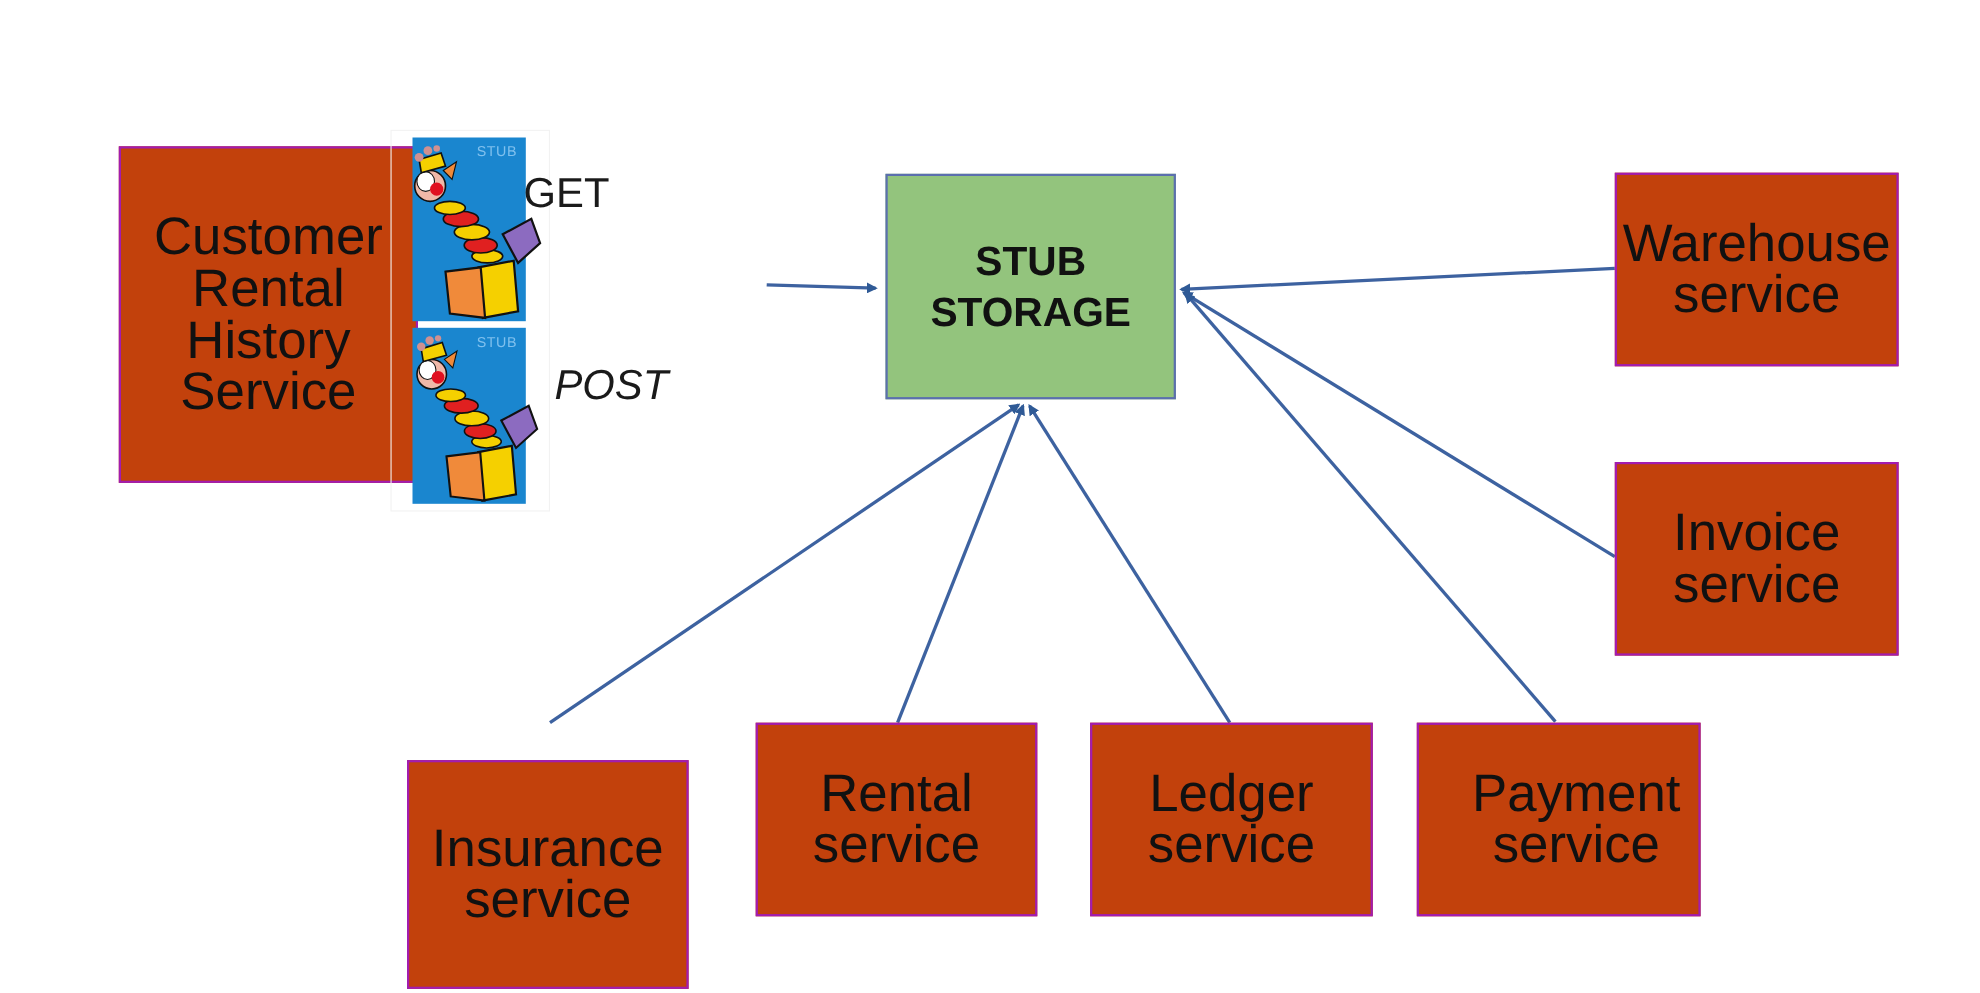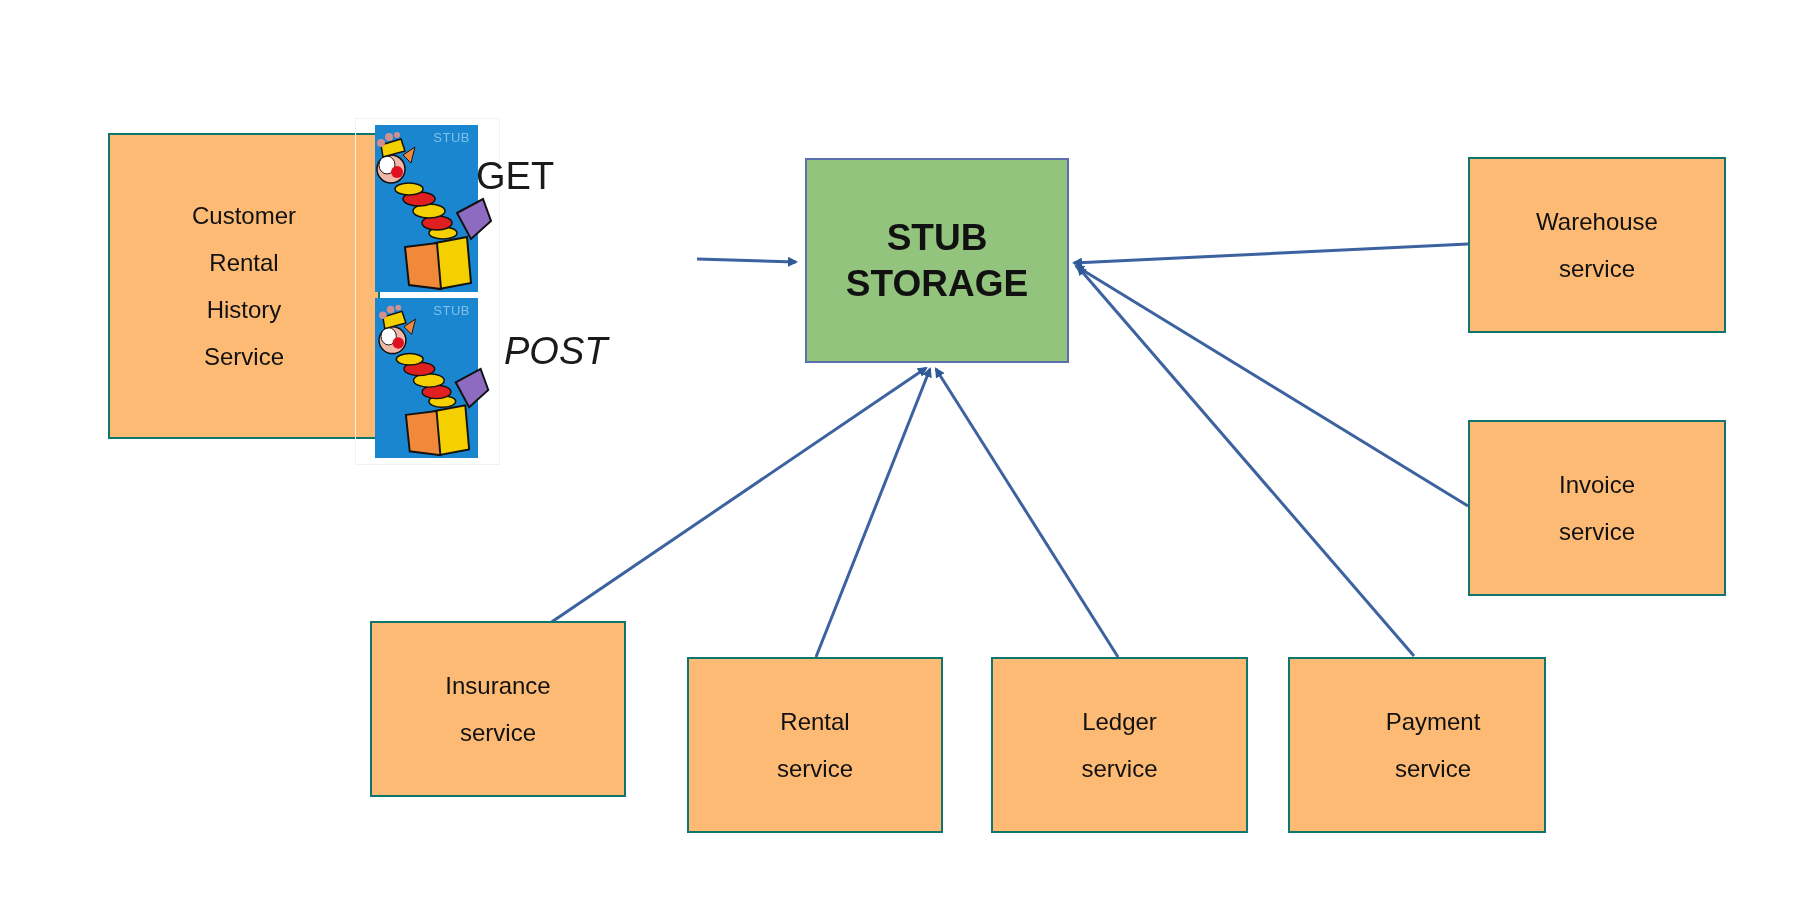--- a/index.html
+++ b/index.html
@@ -1,21 +1,21 @@
 <!DOCTYPE html>
 <html><head>
 <meta charset="utf-8">
 <style>
   html, body { margin: 0; padding: 0; background: #ffffff; }
   body { width: 1800px; height: 903px; position: relative; overflow: hidden;
          font-family: "Liberation Sans", sans-serif; }
-  .box { position: absolute; box-sizing: border-box; background: #fdba74;
-         border: 2px solid #0f766e; display: flex; align-items: center;
+  .box { position: absolute; box-sizing: border-box; background: #c2410c;
+         border: 2px solid #a21caf; display: flex; align-items: center;
          justify-content: center; text-align: center; color: #111;
-         font-size: 24px; line-height: 47px; }
+         font-size: 48px; line-height: 47px; }
   .box .lbl { white-space: pre-line; }
   .hub { background: #93c47d; border: 2px solid #5b6fae; font-weight: bold;
          font-size: 37px; line-height: 46px; }
   .tilewrap { position: absolute; left: 355px; top: 118px; width: 145px; height: 347px;
               border: 1px solid #f2f2f2; box-sizing: border-box; }
   .tile { position: absolute; left: 375px; width: 103px; background: #1a86cf; overflow: visible; }
   .tile .stub-tag { position: absolute; right: 8px; top: 5px; font-size: 13px;
                     color: #7fc0ee; letter-spacing: 0.5px; }
   .tile svg { position: absolute; left: 0; top: 0; overflow: visible; }
   .method { position: absolute; font-size: 38px; color: #1a1a1a; }
@@ -101,21 +101,21 @@
 
 <div class="box" style="left:1468px; top:157px; width:258px; height:176px;">
   <span class="lbl">Warehouse
 service</span>
 </div>
 <div class="box" style="left:1468px; top:420px; width:258px; height:176px;">
   <span class="lbl">Invoice
 service</span>
 </div>
 
-<div class="box" style="left:370px; top:621px; width:256px; height:176px;">
+<div class="box" style="left:370px; top:691px; width:256px; height:208px;">
   <span class="lbl">Insurance
 service</span>
 </div>
 <div class="box" style="left:687px; top:657px; width:256px; height:176px;">
   <span class="lbl">Rental
 service</span>
 </div>
 <div class="box" style="left:991px; top:657px; width:257px; height:176px;">
   <span class="lbl">Ledger
 service</span>

